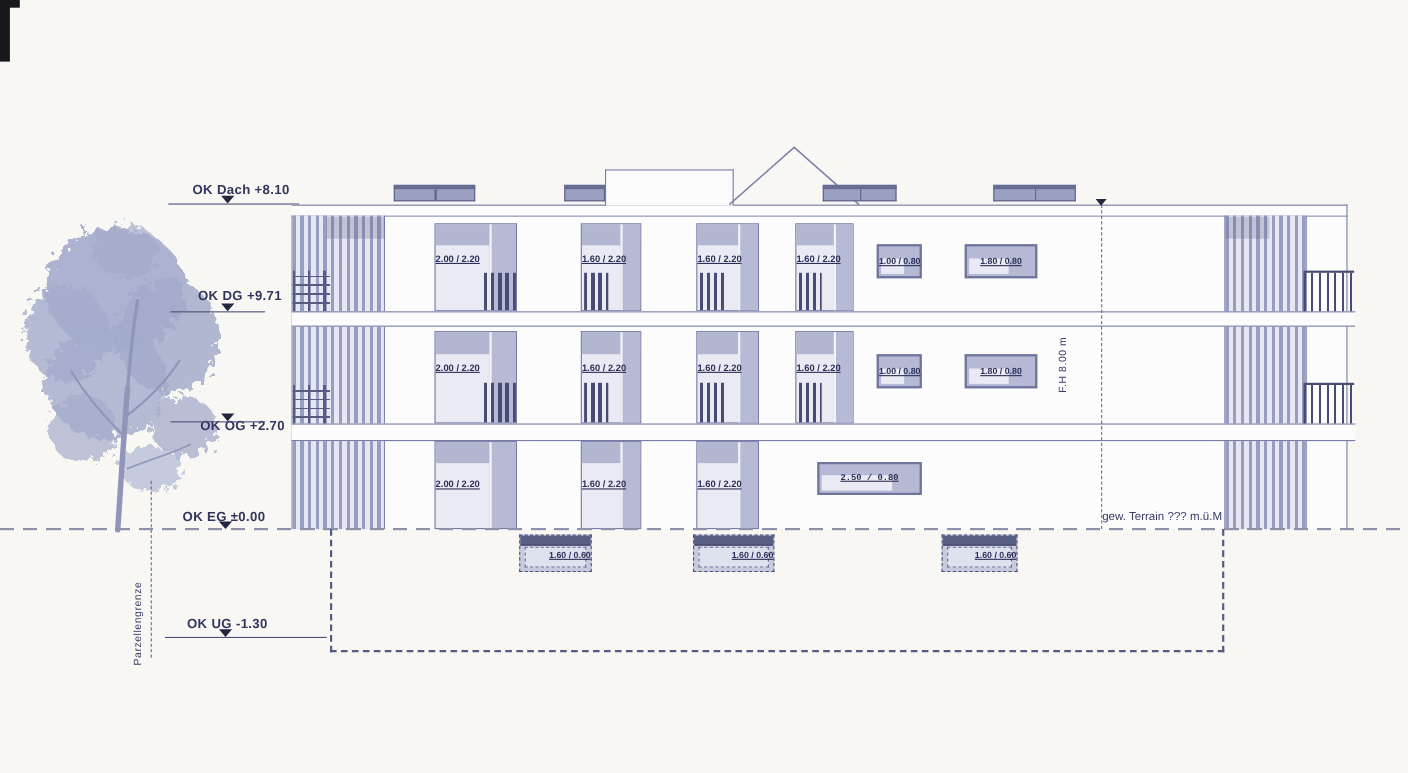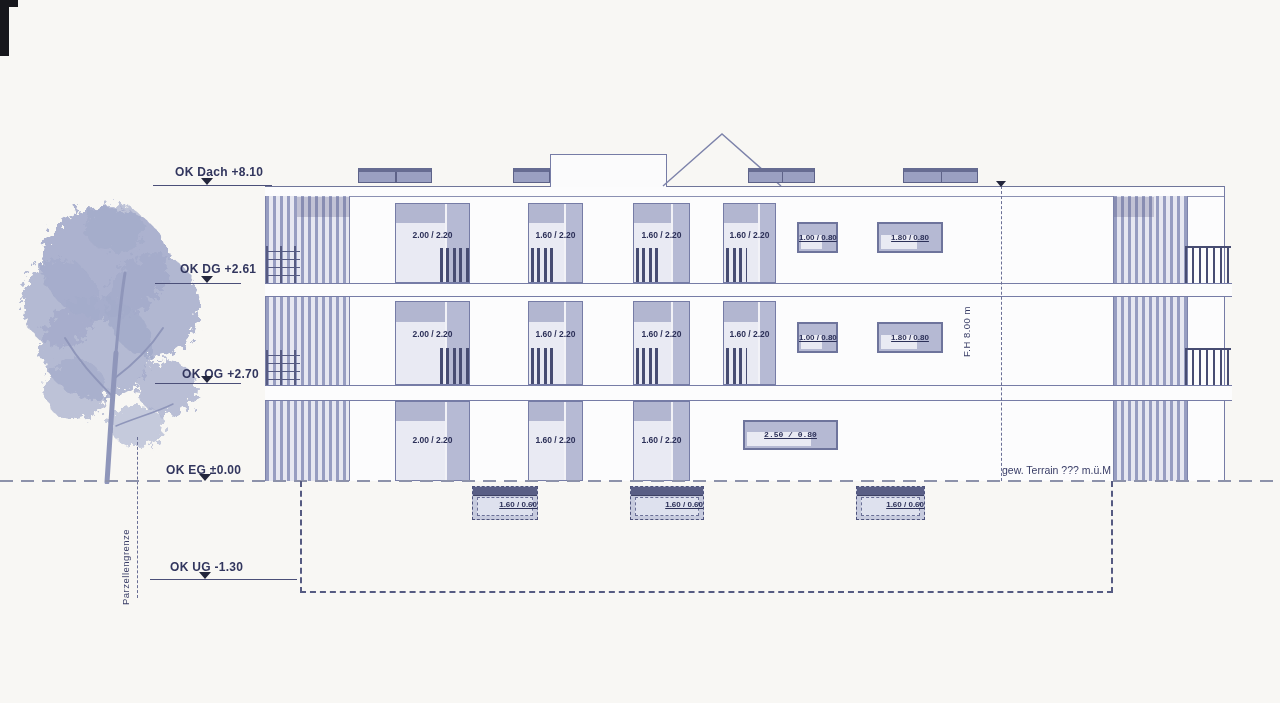--- a/index.html
+++ b/index.html
@@ -33,21 +33,21 @@
   .panel{position:absolute;top:168px;height:15px;background:#9aa0c2;border:1px solid #5d6288;border-top:4px solid #666c92;box-sizing:border-box;}
   .panel-div{position:absolute;top:0;bottom:0;left:50%;width:1.5px;background:#5d6288;}
   .penthouse{position:absolute;background:#fbfbfc;border:1.2px solid #767ca6;border-bottom:none;box-sizing:border-box;}
   
   .win{position:absolute;border:1.5px solid #767ca6;background:#e9eaf3;box-sizing:border-box;}
   .win-shade{position:absolute;left:0;top:0;right:0;height:24%;background:#b2b6d0;}
   .win-leaf{position:absolute;top:0;bottom:0;right:0;width:30%;background:#b6bad4;border-left:2px solid #f2f2f7;}
   .win-rail{position:absolute;bottom:0;height:44%;background:repeating-linear-gradient(90deg,#474c72 0 3px,rgba(0,0,0,0) 3px 6.5px);}
   .rail-l{left:3%;width:42%;}
   .rail-r{right:0;width:40%;}
-  .win-label{position:absolute;left:0;right:0;top:33%;text-align:center;font-size:8.5px;font-weight:700;color:#2c3058;white-space:nowrap;}
+  .win-label{position:absolute;left:0;right:0;top:33%;text-align:left;font-size:8.5px;font-weight:700;color:#2c3058;text-decoration:underline;white-space:nowrap;}
   .win.ground .win-label{top:42%;}
   .winsm{position:absolute;border:2px solid #6e749c;background:#b5b9d3;box-sizing:border-box;}
   .winsm-glass{position:absolute;left:2px;bottom:2px;width:58%;height:52%;background:#e9eaf3;}
   .winsm-label{position:absolute;left:0;right:0;top:32%;text-align:center;font-size:8px;font-weight:700;color:#2c3058;text-decoration:underline;white-space:nowrap;}
   
   .bdash{position:absolute;border-left:2px dashed #565b82;border-right:2px dashed #565b82;border-bottom:2px dashed #565b82;box-sizing:border-box;}
   .bwin{position:absolute;border:1.5px dashed #4d527b;background:#c7cbde;box-sizing:border-box;}
   .bwin-top{position:absolute;top:0;left:0;right:0;height:8px;background:#595e85;border-bottom:1px solid #3f4366;}
   .bwin-inner{position:absolute;left:4px;right:4px;top:10px;bottom:3px;background:#dee1ee;border:1px dashed #6a6f96;}
   .bwin-label{position:absolute;left:0;right:0;top:13px;text-align:right;font-size:8px;font-weight:700;color:#2c3058;text-decoration:underline;white-space:nowrap;}
@@ -85,25 +85,25 @@
       <path d="M100 190 C120 175 135 160 148 140" stroke-width="2"></path>
       <path d="M99 210 C80 190 65 175 50 150" stroke-width="2"></path>
       <path d="M101 238 C120 230 142 224 158 216" stroke-width="1.5"></path>
     </g>
   </svg>
 
   <div class="lvl-label" style="left:175px;top:165px;">OK Dach +8.10</div>
   <div class="lvl-line" style="left:153px;top:185px;width:119px;"></div>
   <div class="arrow-down" style="left:201px;top:178px;"></div>
 
-  <div class="lvl-label" style="left:180px;top:262px;">OK DG +2.61</div>
+  <div class="lvl-label" style="left:180px;top:262px;">OK DG +9.71</div>
   <div class="lvl-line" style="left:155px;top:283px;width:86px;"></div>
   <div class="arrow-down" style="left:201px;top:276px;"></div>
 
-  <div class="lvl-label" style="left:182px;top:367px;">OK OG +2.70</div>
+  <div class="lvl-label" style="left:182px;top:380px;">OK OG +2.70</div>
   <div class="lvl-line" style="left:155px;top:383px;width:86px;"></div>
   <div class="arrow-down" style="left:201px;top:376px;"></div>
 
   <div class="lvl-label" style="left:166px;top:463px;">OK EG ±0.00</div>
   <div class="arrow-down" style="left:199px;top:474px;"></div>
 
   <div class="lvl-label" style="left:170px;top:560px;">OK UG -1.30</div>
   <div class="lvl-line" style="left:150px;top:579px;width:147px;"></div>
   <div class="arrow-down" style="left:199px;top:572px;"></div>
 

